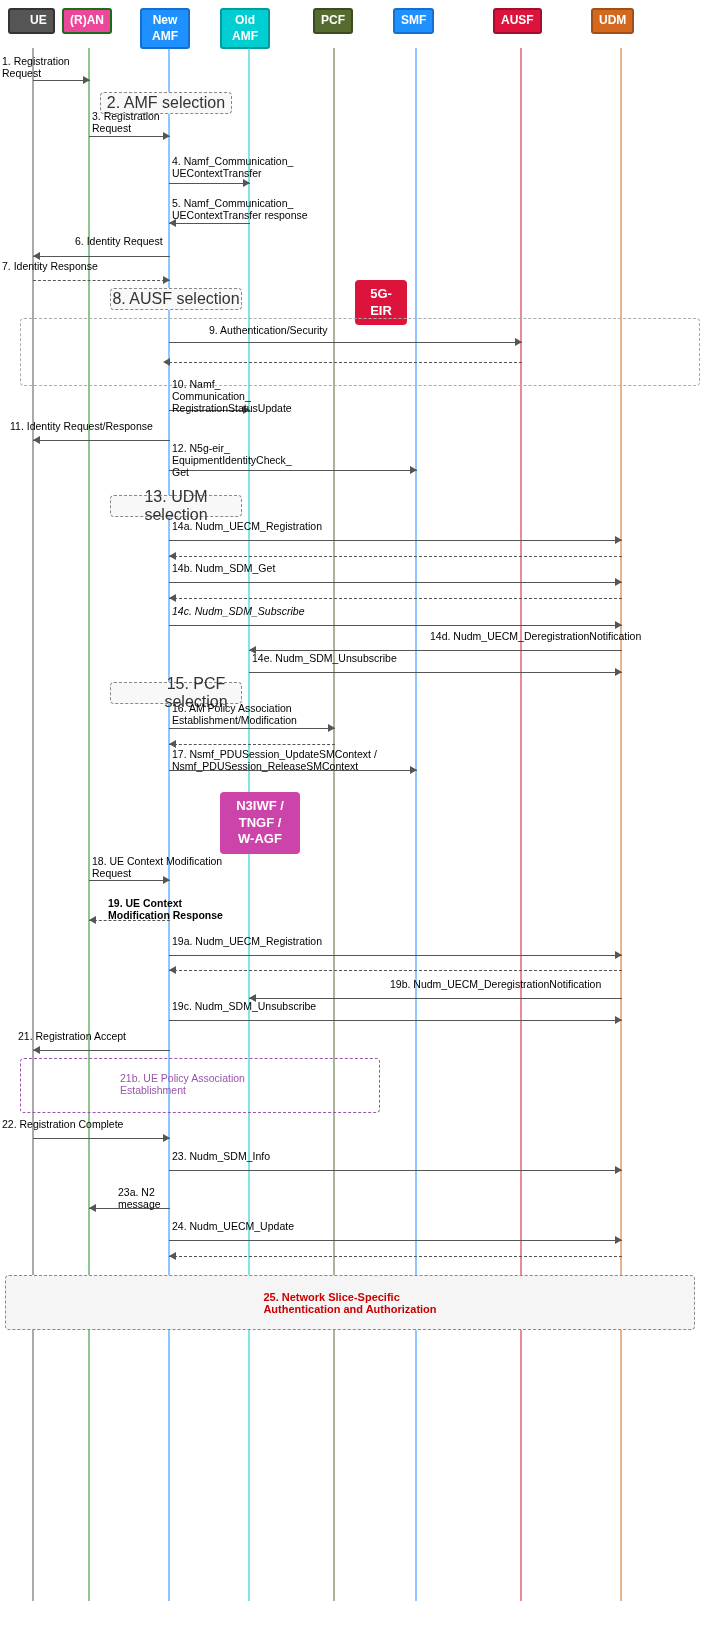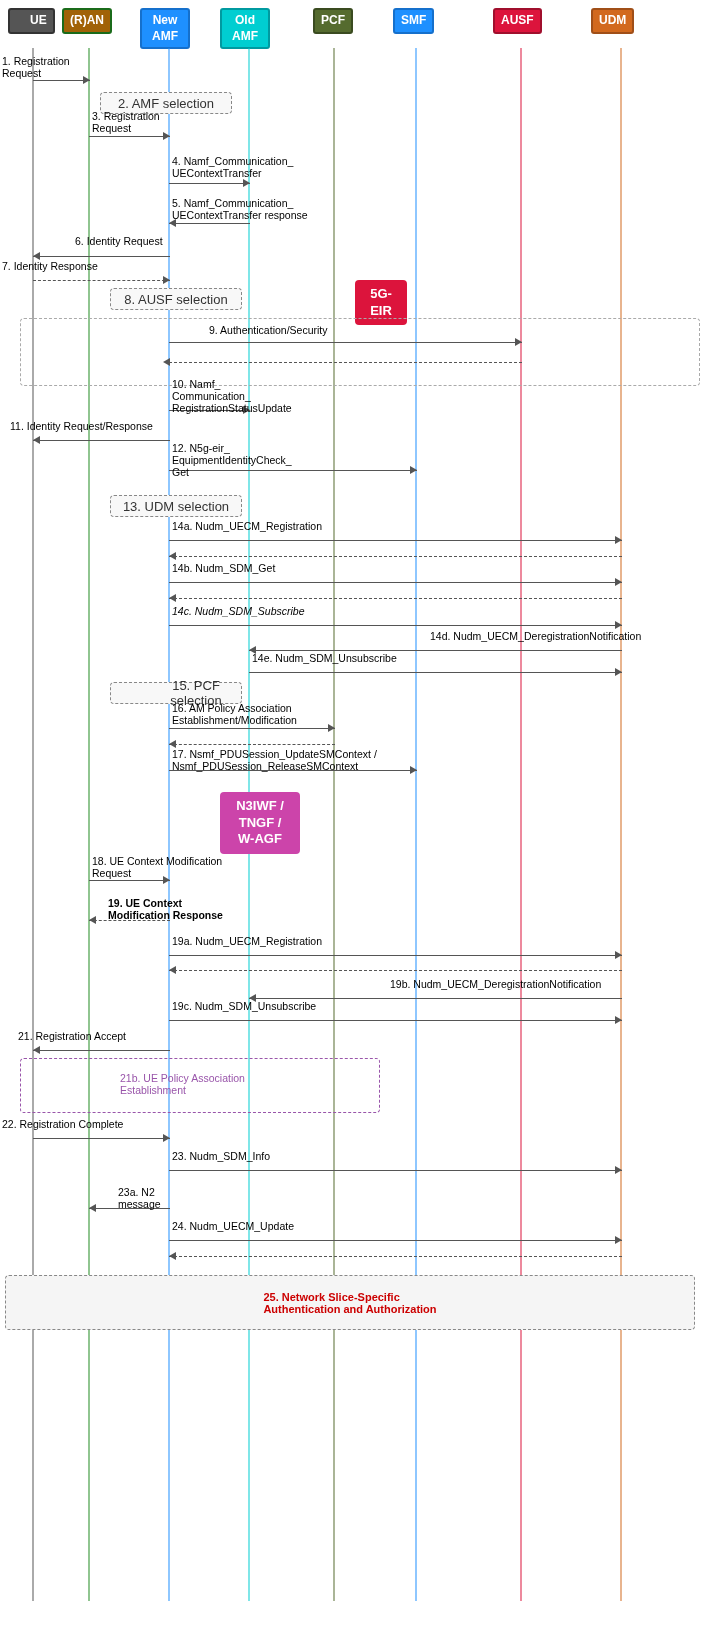--- a/index.html
+++ b/index.html
@@ -55,21 +55,21 @@
       white-space: nowrap;
     }
 
     
     .selection-box {
       position: absolute;
       border: 1px dashed #888;
       border-radius: 4px;
       background: #f8f8f8;
       text-align: center;
-      font-size: 13px;
+      font-size: 16px;
       color: #333;
       display: flex;
       align-items: center;
       justify-content: center;
     }
 
     
     .special-box {
       position: absolute;
       border-radius: 4px;
@@ -130,21 +130,21 @@
   </style>
 </head>
 <body>
 
 <div class="diagram">
 
   <div class="actor-box" style="left:8px; top:8px;">
     <div class="actor-label" style="background:#555555; border-color:#333;padding-left:20px;">UE</div>
   </div>
   <div class="actor-box" style="left:62px; top:8px;">
-    <div class="actor-label" style="background:#a16207; border-color:#1a6b1a;">(R)AN</div>
+    <div class="actor-label" style="background:#ec4899; border-color:#1a6b1a;">(R)AN</div>
   </div>
   <div class="actor-box" style="left:140px; top:8px;">
     <div class="actor-label" style="background:#1E90FF; border-color:#1570cc; width:50px;">New<br>AMF</div>
   </div>
   <div class="actor-box" style="left:220px; top:8px;">
     <div class="actor-label" style="background:#00CED1; border-color:#009aa0; width:50px;">Old<br>AMF</div>
   </div>
   <div class="actor-box" style="left:313px; top:8px;">
     <div class="actor-label" style="background:#556B2F; border-color:#3a4b20;">PCF</div>
   </div>

